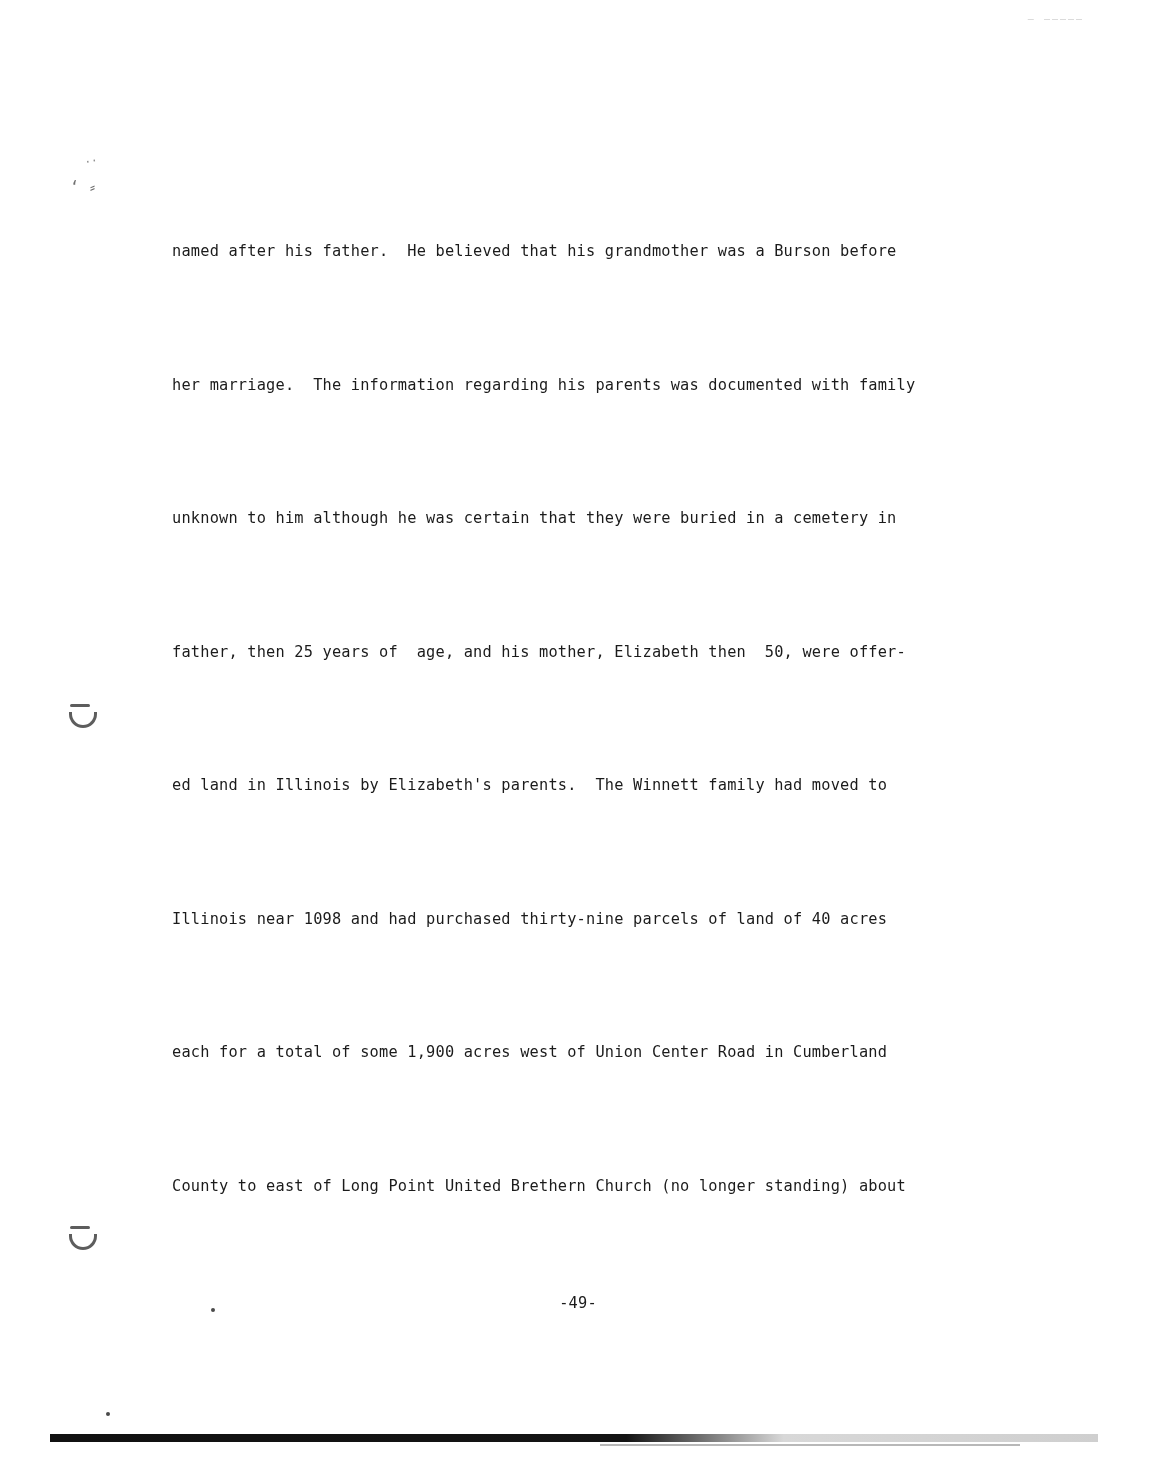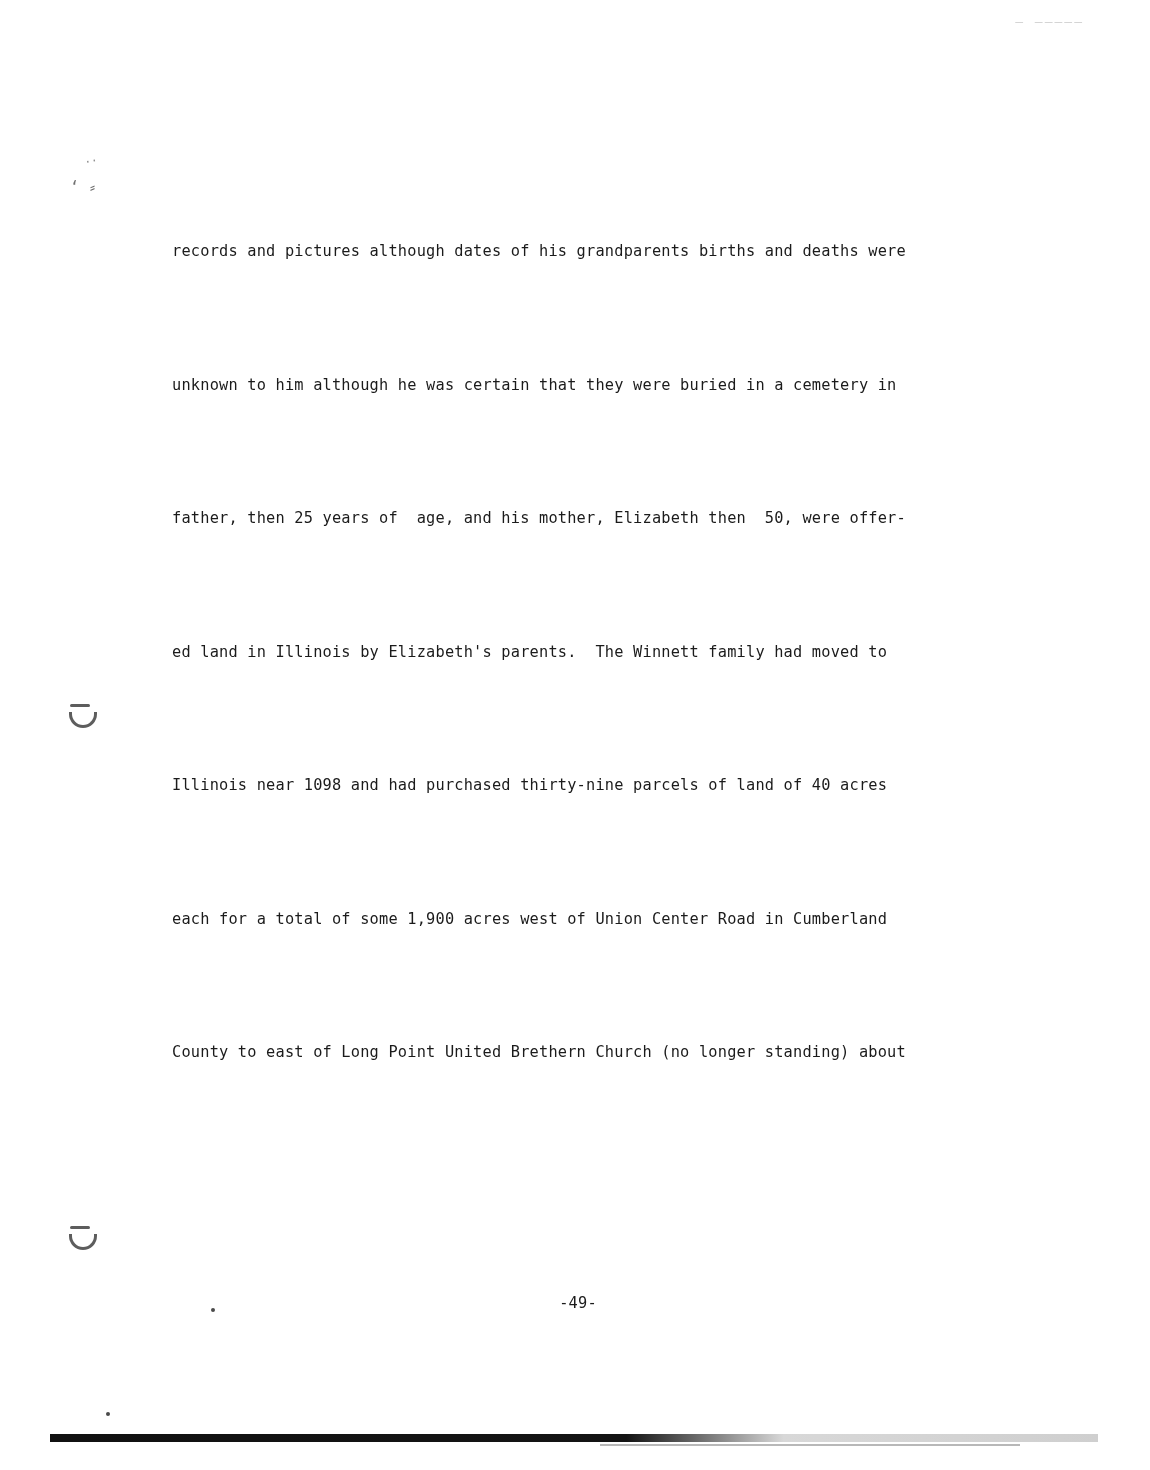--- a/index.html
+++ b/index.html
@@ -19,21 +19,21 @@
   
   .artifact {
     position: absolute;
     color: #9a9a9a;
     font-family: "DejaVu Sans Mono", "Liberation Mono", monospace;
     user-select: none;
   }
   .artifact-topright {
     top: 8px;
     right: 66px;
-    font-size: 13px;
+    font-size: 10px;
     letter-spacing: 2px;
     color: #b0b0b0;
   }
   .artifact-mark-1 {
     top: 152px;
     left: 84px;
     font-size: 11px;
     color: #8c8c8c;
     transform: rotate(-12deg);
   }
@@ -149,21 +149,22 @@
 
   <div class="hole artifact-hole-2">
     <div class="bar"></div>
     <div class="cup"></div>
   </div>
 
   <div class="artifact-dot dot-1"></div>
   <div class="artifact-dot dot-2"></div>
 
   <div class="body-text">
-    <span class="line">records and pictures although dates of his grandparents births and deaths were</span>
+    <span class="line">named after his father.  He believed that his grandmother was a Burson before</span>
+    <span class="line">her marriage.  The information regarding his parents was documented with family</span>
     <span class="line">unknown to him although he was certain that they were buried in a cemetery in</span>
     <span class="line">father, then 25 years of  age, and his mother, Elizabeth then  50, were offer-</span>
     <span class="line">ed land in Illinois by Elizabeth's parents.  The Winnett family had moved to</span>
     <span class="line">Illinois near 1098 and had purchased thirty-nine parcels of land of 40 acres</span>
     <span class="line">each for a total of some 1,900 acres west of Union Center Road in Cumberland</span>
     <span class="line">County to east of Long Point United Brethern Church (no longer standing) about</span>
     
     
     
     

